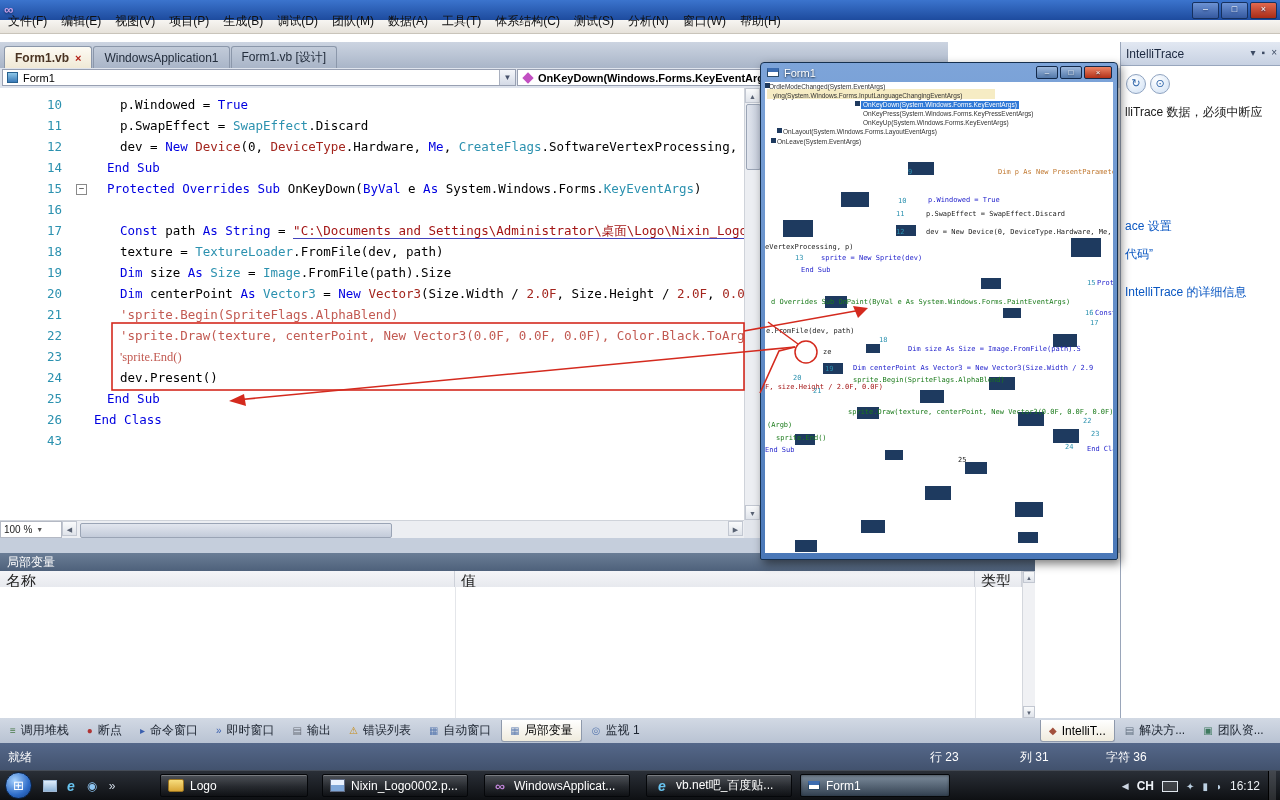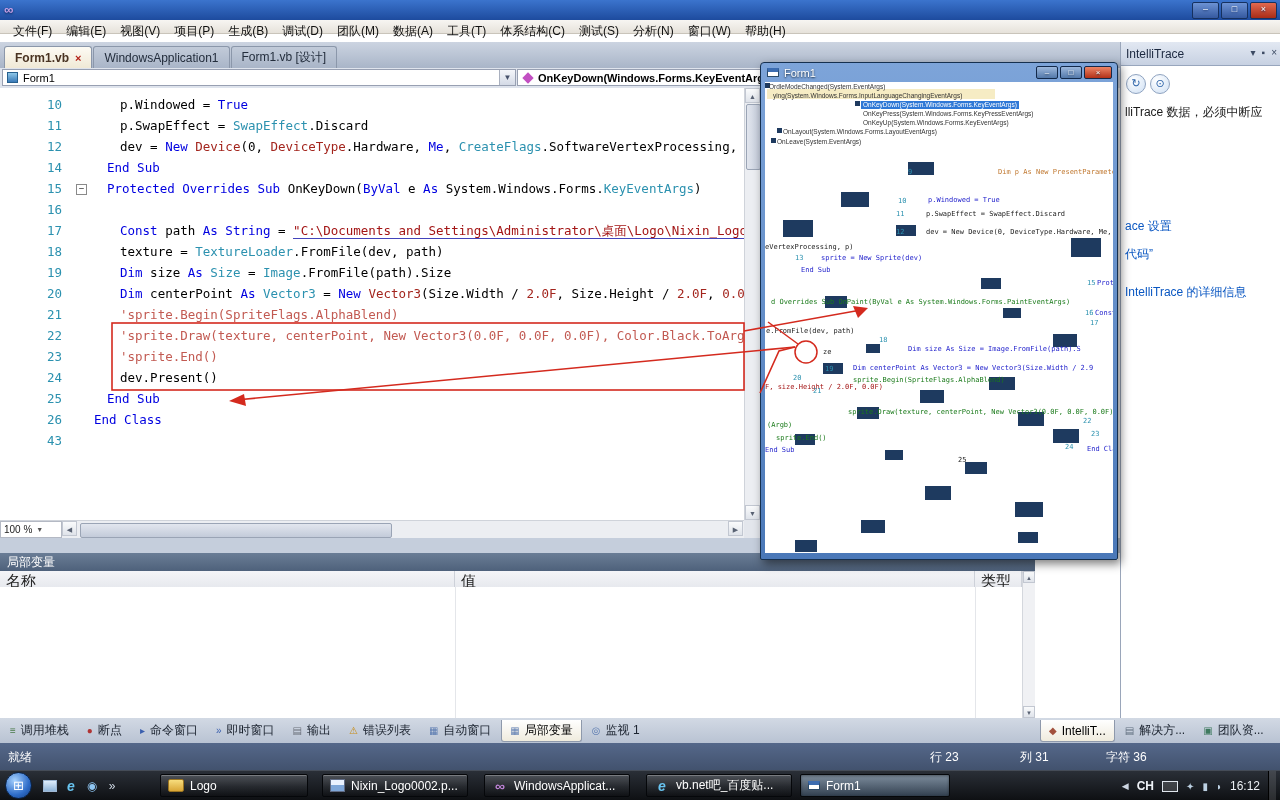--- a/index.html
+++ b/index.html
@@ -13,25 +13,25 @@
     text-shadow:0 1px 2px #10295c}
   .vsico{color:#cba2e8;font-weight:bold;font-size:13px;line-height:18px}
   .wbtns{position:absolute;right:3px;top:2px;display:flex;gap:2px}
   .wbtn{width:25px;height:15px;background:linear-gradient(#6c92d4,#35599f);
     border:1px solid #16315f;border-radius:2px;color:#fff;font-size:9px;line-height:13px;text-align:center}
   .wbtn.close{background:linear-gradient(#e2694f,#a92c17)}
 
   
   .menubar{position:absolute;left:0;top:20px;width:1280px;height:14px;
     background:linear-gradient(#f7f5f2,#e6e2da);border-bottom:1px solid #c9c4ba;
-    display:flex;align-items:flex-start;padding-left:6px;box-sizing:border-box}
+    display:flex;align-items:flex-end;padding-left:1px;box-sizing:border-box}
   .menu-item{padding:3px 7px;font-size:12px;color:#111}
 
   
-  .tabstrip{position:absolute;left:0;top:42px;width:1120px;height:26px;
+  .tabstrip{position:absolute;left:0;top:42px;width:948px;height:26px;
     background:linear-gradient(#ccd4e1,#a9b5c8)}
   #doctabs{position:absolute;left:4px;bottom:0;display:flex;align-items:flex-end}
   .dtab{height:21px;display:flex;align-items:center;gap:6px;padding:0 10px;margin-right:1px;
     border:1px solid #8b97aa;border-bottom:none;border-radius:3px 3px 0 0;
     background:linear-gradient(#c2cbd9,#a9b5c8);font-size:12px;color:#232d3c;white-space:nowrap}
   .dtab.active{background:linear-gradient(#fdfbf4,#f0e9d6);color:#4a3423;font-weight:bold}
   .tclose{color:#b22016;font-weight:bold;font-size:11px}
 
   
   .navbar{position:absolute;left:0;top:68px;width:1120px;height:20px;background:#dfe4ed}
@@ -217,21 +217,21 @@
         <div class="code-row"><span class="ln">12</span><span class="ct" style="padding-left: 50px;"><span class="c-p">dev = </span><span class="c-k">New </span><span class="c-m">Device</span><span class="c-p">(0, </span><span class="c-m">DeviceType</span><span class="c-p">.Hardware, </span><span class="c-k">Me</span><span class="c-p">, </span><span class="c-t">CreateFlags</span><span class="c-p">.SoftwareVertexProcessing, p)</span></span></div>
         <div class="code-row"><span class="ln">14</span><span class="ct" style="padding-left: 37px;"><span class="c-k">End Sub</span></span></div>
         <div class="code-row"><span class="ln">15</span><span class="foldbox">−</span><span class="ct" style="padding-left: 37px;"><span class="c-k">Protected Overrides Sub </span><span class="c-p">OnKeyDown(</span><span class="c-k">ByVal </span><span class="c-p">e </span><span class="c-k">As </span><span class="c-p">System.Windows.Forms.</span><span class="c-t">KeyEventArgs</span><span class="c-p">)</span></span></div>
         <div class="code-row"><span class="ln">16</span><span class="ct" style="padding-left: 50px;"></span></div>
         <div class="code-row"><span class="ln">17</span><span class="ct" style="padding-left: 50px;"><span class="c-k">Const </span><span class="c-p">path </span><span class="c-k">As String</span><span class="c-p"> = </span><span class="c-s">"C:\Documents and Settings\Administrator\桌面\Logo\Nixin_Logo0002.png"</span></span></div>
         <div class="code-row"><span class="ln">18</span><span class="ct" style="padding-left: 50px;"><span class="c-p">texture = </span><span class="c-t">TextureLoader</span><span class="c-p">.FromFile(dev, path)</span></span></div>
         <div class="code-row"><span class="ln">19</span><span class="ct" style="padding-left: 50px;"><span class="c-k">Dim </span><span class="c-p">size </span><span class="c-k">As </span><span class="c-t">Size</span><span class="c-p"> = </span><span class="c-t">Image</span><span class="c-p">.FromFile(path).Size</span></span></div>
         <div class="code-row"><span class="ln">20</span><span class="ct" style="padding-left: 50px;"><span class="c-k">Dim </span><span class="c-p">centerPoint </span><span class="c-k">As </span><span class="c-t">Vector3</span><span class="c-p"> = </span><span class="c-k">New </span><span class="c-m">Vector3</span><span class="c-p">(Size.Width / </span><span class="c-m">2.0F</span><span class="c-p">, Size.Height / </span><span class="c-m">2.0F</span><span class="c-p">, </span><span class="c-m">0.0F</span></span></div>
         <div class="code-row"><span class="ln">21</span><span class="ct" style="padding-left: 50px;"><span class="c-c">'sprite.Begin(SpriteFlags.AlphaBlend)</span></span></div>
         <div class="code-row"><span class="ln">22</span><span class="ct" style="padding-left: 50px;"><span class="c-c">'sprite.Draw(texture, centerPoint, New Vector3(0.0F, 0.0F, 0.0F), Color.Black.ToArgb)</span></span></div>
-        <div class="code-row"><span class="ln">23</span><span class="ct" style="padding-left: 50px;"><span class="c-c">'sprite.End()</span></span></div>
+        <div class="code-row"><span class="ln">23</span><span class="ct" style="padding-left: 50px; font-family: Liberation Serif, serif;"><span class="c-c">'sprite.End()</span></span></div>
         <div class="code-row"><span class="ln">24</span><span class="ct" style="padding-left: 50px;"><span class="c-p">dev.Present()</span></span></div>
         <div class="code-row"><span class="ln">25</span><span class="ct" style="padding-left: 37px;"><span class="c-k">End Sub</span></span></div>
         <div class="code-row"><span class="ln">26</span><span class="ct" style="padding-left: 24px;"><span class="c-k">End Class</span></span></div>
         <div class="code-row"><span class="ln">43</span><span class="ct" style="padding-left: 24px;"></span></div>
       </div>
   </div>
 
   <div class="vscroll">
     <span class="sarr" style="top:0;left:0">▲</span>
     <div class="vthumb"></div>

